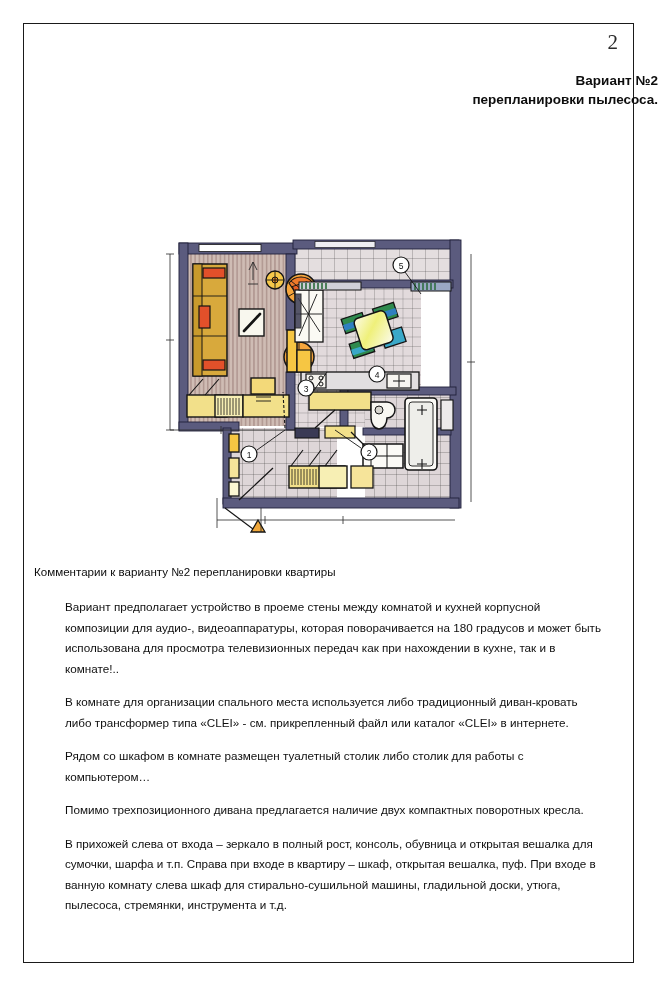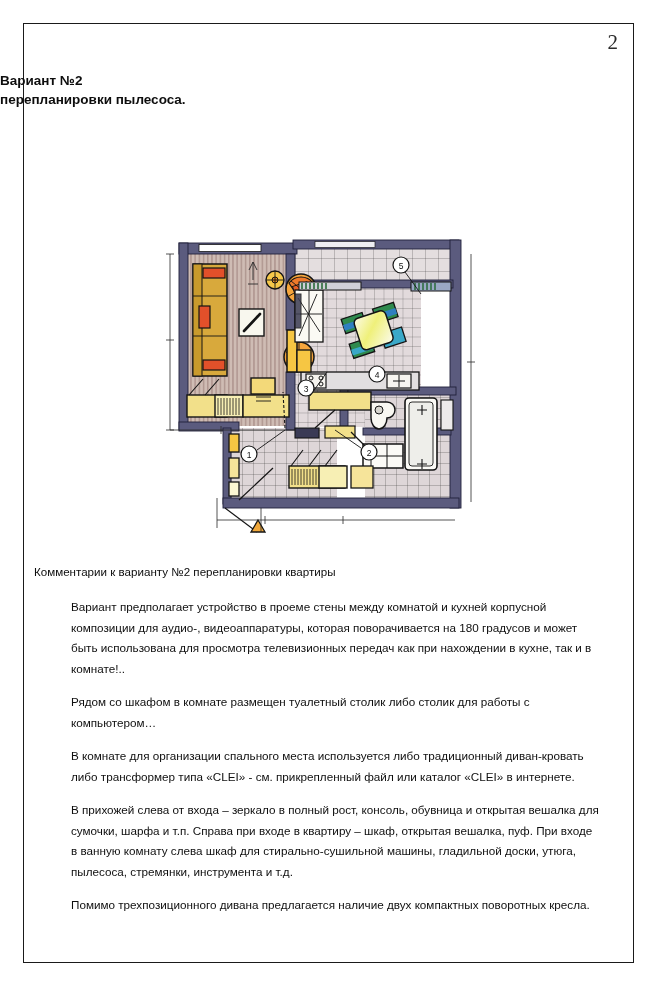--- a/index.html
+++ b/index.html
@@ -4,29 +4,29 @@
 <style>
   html,body{margin:0;padding:0;background:#fff;}
   body{width:658px;height:990px;position:relative;
        font-family:"Liberation Sans","DejaVu Sans",sans-serif;
        color:#111;-webkit-font-smoothing:none;}
   #page{position:absolute;left:0;top:0;width:658px;height:990px;background:#fff;overflow:hidden;}
   #frame{position:absolute;left:23px;top:23px;width:611px;height:940px;
          border:1.6px solid #1a1a1a;box-sizing:border-box;}
   #pageno{position:absolute;right:40px;top:30px;font-family:"Liberation Serif","DejaVu Serif",serif;
           font-size:21px;color:#2a2a2a;letter-spacing:0;}
-  #title{position:absolute;left:0;top:72px;width:658px;text-align:left;
+  #title{position:absolute;left:0;top:72px;width:658px;text-align:right;
          font-weight:bold;font-size:13.5px;line-height:18.5px;color:#0d0d0d;}
   #title div{white-space:nowrap;}
   #plan{position:absolute;left:165px;top:232px;width:320px;height:318px;}
   #plan svg{display:block;}
   #comhead{position:absolute;left:0;top:565px;width:658px;
            font-weight:normal;font-size:11.6px;color:#0d0d0d;margin-left:34px;}
   #body{position:absolute;left:63px;top:597px;width:538px;}
-  #body p{margin:0 0 13px 8px;font-size:11.7px;line-height:20.5px;color:#0f0f0f;
+  #body p{margin:0 0 13px 2px;font-size:11.7px;line-height:20.5px;color:#0f0f0f;
           text-align:left;}
   #body p:last-child{margin-bottom:0;}
 </style>
 </head>
 <body>
 
 <div id="page">
 
   <div id="frame"></div>
 
@@ -257,19 +257,19 @@
       </g>
 
     </g>
   </svg>
   </div>
 
   <div id="comhead">Комментарии к варианту №2 перепланировки квартиры</div>
 
   <div id="body">
     <p>Вариант предполагает устройство в проеме стены между комнатой и кухней корпусной композиции для аудио-, видеоаппаратуры, которая поворачивается на 180 градусов и может быть использована для просмотра телевизионных передач как при нахождении в кухне, так и в комнате!..</p>
+    <p>В комнате для организации спального места используется либо традиционный диван-кровать либо трансформер типа «CLEI» - см. прикрепленный файл или каталог «CLEI» в интернете.</p>
     <p>Рядом со шкафом в комнате размещен туалетный столик либо столик для работы с компьютером…</p>
-    <p>В комнате для организации спального места используется либо традиционный диван-кровать либо трансформер типа «CLEI» - см. прикрепленный файл или каталог «CLEI» в интернете.</p>
+    <p>Помимо трехпозиционного дивана предлагается наличие двух компактных поворотных кресла.</p>
     <p>В прихожей слева от входа – зеркало в полный рост, консоль, обувница и открытая вешалка для сумочки, шарфа и т.п. Справа при входе в квартиру – шкаф, открытая вешалка, пуф. При входе в ванную комнату слева шкаф для стирально-сушильной машины, гладильной доски, утюга, пылесоса, стремянки, инструмента и т.д.</p>
-    <p>Помимо трехпозиционного дивана предлагается наличие двух компактных поворотных кресла.</p>
   </div>
 
 </div>
 
 </body></html>

